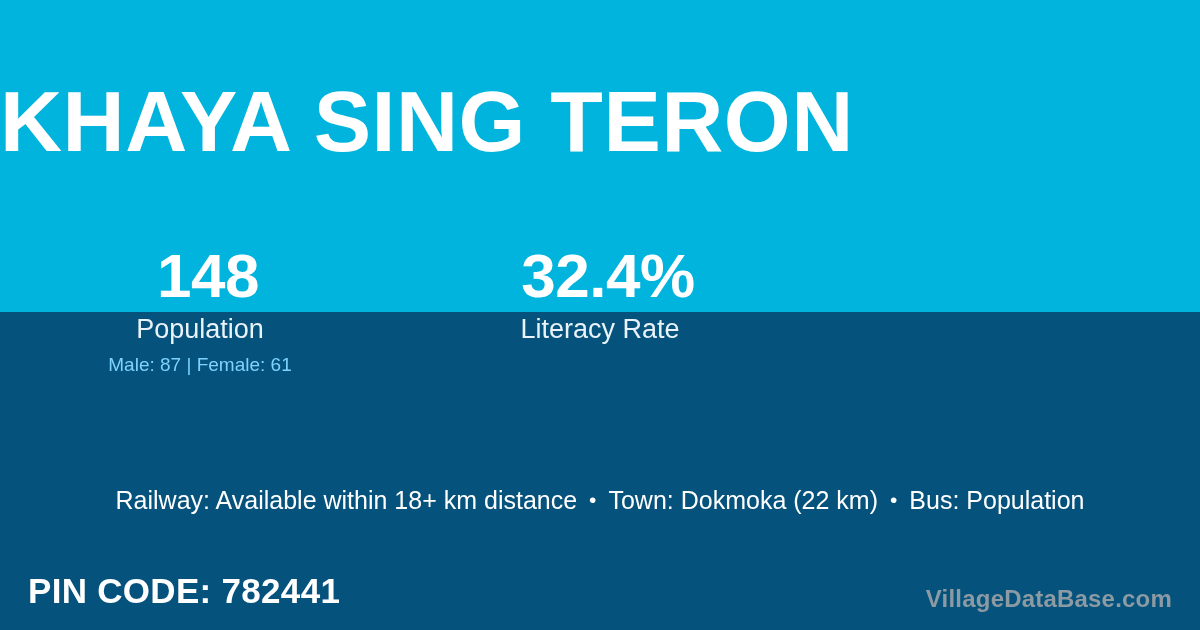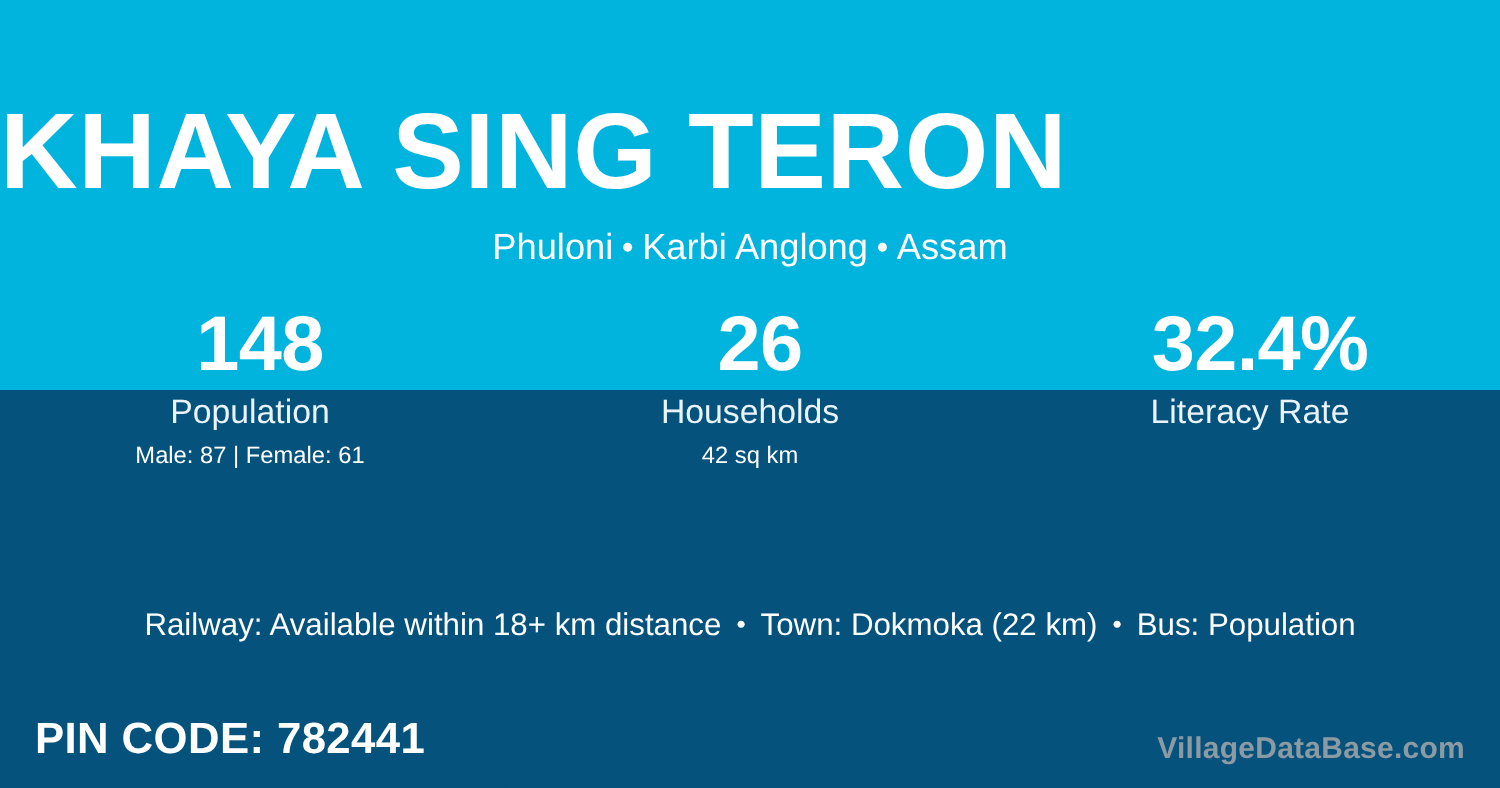--- a/index.html
+++ b/index.html
@@ -90,21 +90,21 @@
   }
   .stat-label {
     color: #e9f3f9;
     font-size: 27px;
     font-weight: 400;
     line-height: 34px;
     margin-top: 0;
     white-space: nowrap;
   }
   .stat-sub {
-    color: #ffffff;
+    color: #7dd3fc;
     font-size: 19px;
     font-weight: 400;
     line-height: 26px;
     margin-top: 6px;
     white-space: nowrap;
   }
 
   
   .infra {
     position: absolute;
@@ -150,37 +150,29 @@
 </style>
 </head>
 <body>
 
 <div class="card">
 
   <div class="band-top"></div>
 
   <div class="title">KHAYA SING TERON</div>
 
-  <div class="subtitle">
-    <span>Phuloni</span><span class="sep">•</span><span>Karbi Anglong</span><span class="sep">•</span><span>Assam</span>
-  </div>
 
   <div class="stats">
 
     <div class="stat">
       <div class="stat-value">148</div>
       <div class="stat-label">Population</div>
       <div class="stat-sub">Male: 87 | Female: 61</div>
     </div>
 
-    <div class="stat">
-      <div class="stat-value">26</div>
-      <div class="stat-label">Households</div>
-      <div class="stat-sub">42 sq km</div>
-    </div>
 
     <div class="stat">
       <div class="stat-value">32.4%</div>
       <div class="stat-label">Literacy Rate</div>
     </div>
 
   </div>
 
   <div class="infra">
     <span>Railway: Available within 18+ km distance</span><span class="sep">•</span><span>Town: Dokmoka (22 km)</span><span class="sep">•</span><span>Bus: Population</span>

